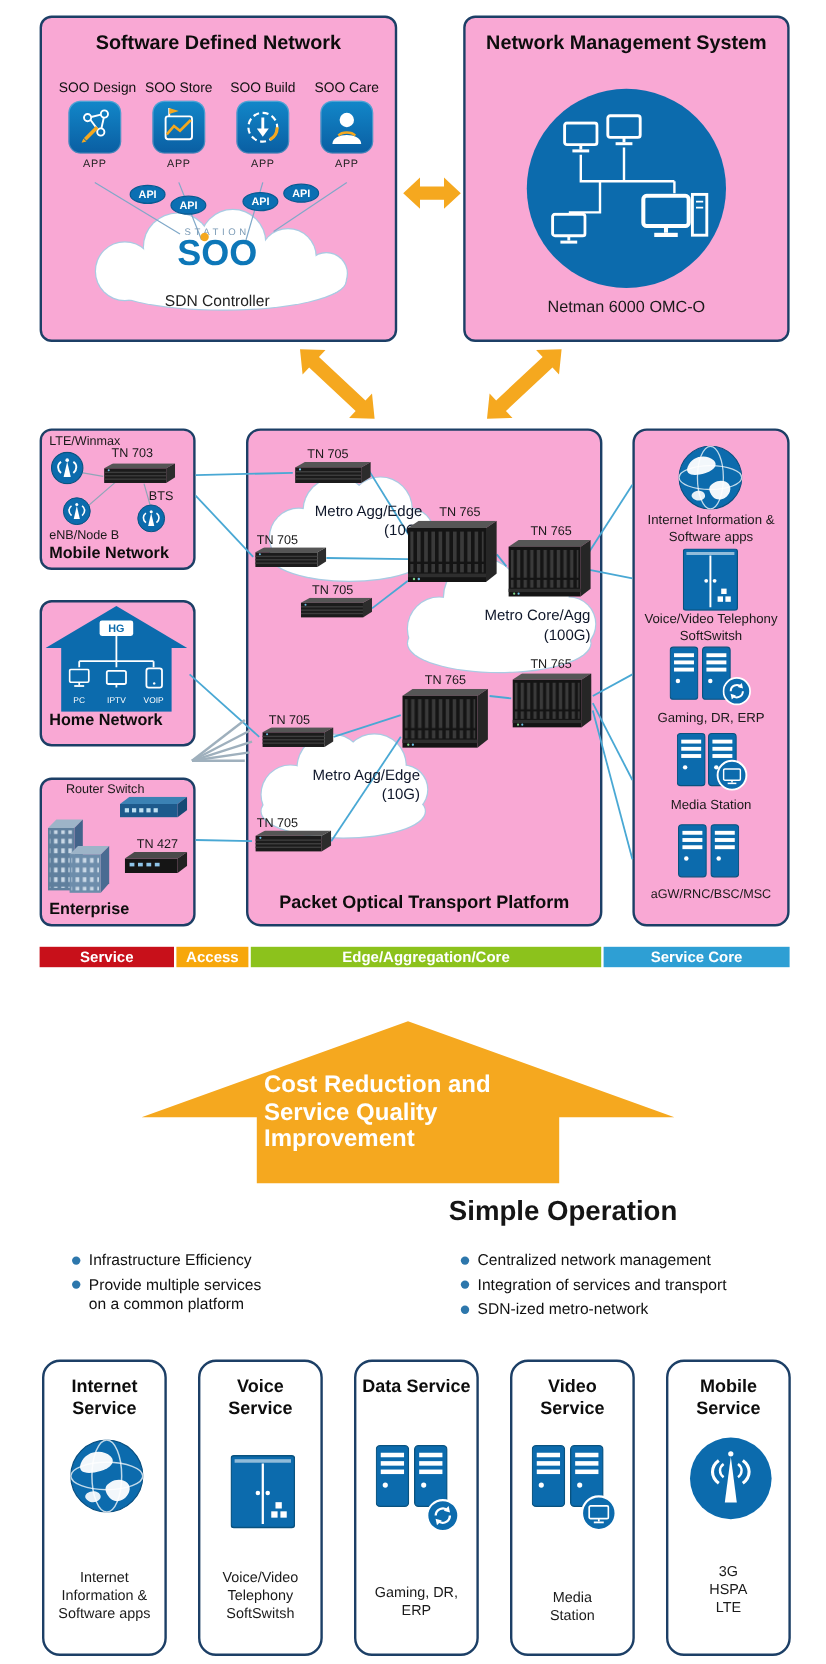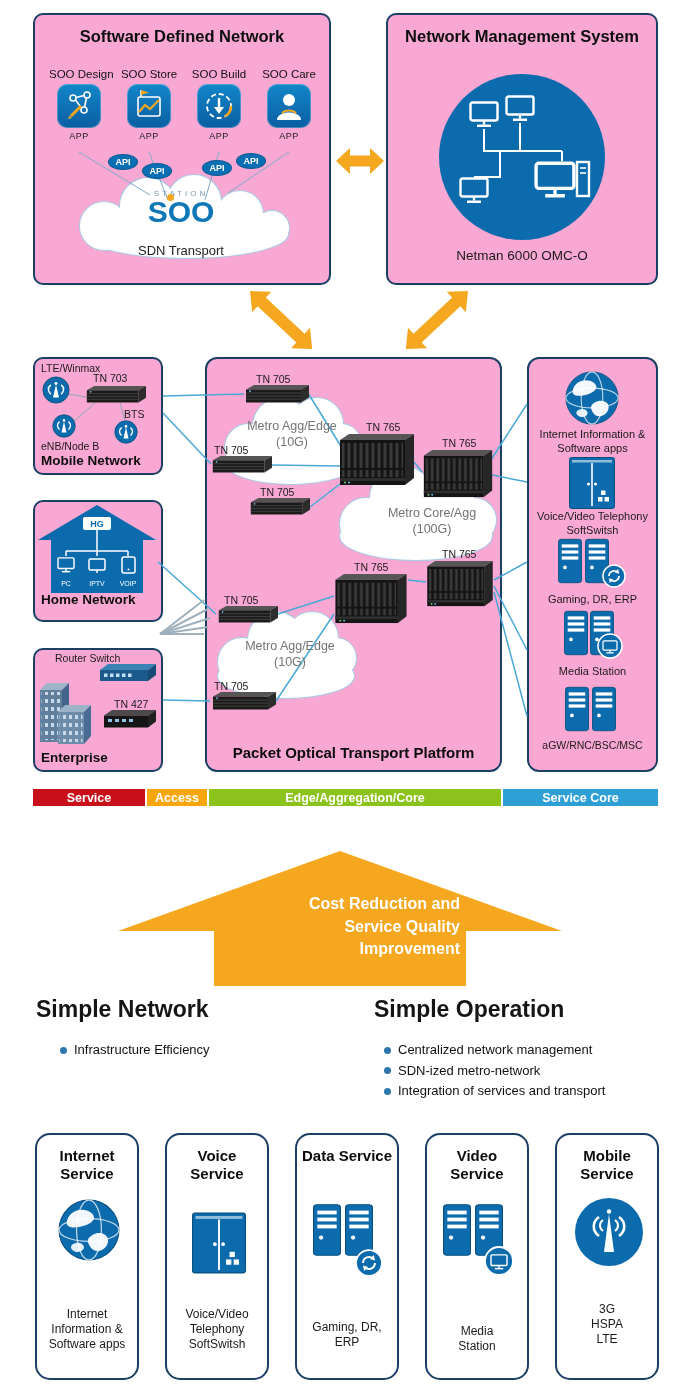--- a/index.html
+++ b/index.html
@@ -4,21 +4,21 @@
 <style>
   *{margin:0;padding:0;box-sizing:border-box}
   html,body{background:#fff}
   body{font-family:"Liberation Sans","DejaVu Sans",sans-serif;color:#1a1a1a}
   .canvas{position:relative;width:688px;height:1387px;margin:0 auto;background:#fff;overflow:hidden}
   .box{position:absolute;background:#f9a8d4;border:2px solid #1c3f66;border-radius:10px}
   .svgabs{position:absolute}
   .title-lg{position:absolute;font-size:16.5px;font-weight:bold;text-align:center;color:#0d0d0d}
   .title-md{position:absolute;font-size:13.5px;font-weight:bold;color:#0d0d0d;z-index:10}
   .small{position:absolute;font-size:10.5px;color:#1a1a1a;z-index:10}
-  .cloud-label{position:absolute;font-size:12.5px;color:#737373;text-align:center;line-height:16px;z-index:10}
+  .cloud-label{position:absolute;font-size:12.5px;color:#0f172a;text-align:right;line-height:16px;z-index:10}
   .dev-label{position:absolute;font-size:10.5px;color:#1a1a1a;z-index:11;white-space:nowrap}
   .dev{position:absolute;z-index:10}
   .caption{position:absolute;text-align:center;font-size:11px;line-height:14px;color:#1a1a1a;z-index:10}
   .bar-seg{position:absolute;top:789px;height:17px;display:flex;align-items:center;justify-content:center;color:#fff;font-weight:bold;font-size:12.5px}
   .heading{position:absolute;font-size:23px;font-weight:bold;color:#151515}
   .bullets{position:absolute;z-index:10}
   .bullet-item{position:relative;padding-left:16px;font-size:13px;line-height:16.5px;margin-bottom:4px;color:#111}
   .bullet-item::before{content:"";position:absolute;left:2px;top:4.5px;width:7px;height:7px;border-radius:50%;background:#2d77ac}
   .card{position:absolute;top:1133px;width:104px;height:247px;border:2px solid #1c3f66;border-radius:15px;background:#fff}
   .card-title{position:absolute;top:12px;left:4px;right:4px;text-align:center;font-size:15px;font-weight:bold;line-height:18px;color:#0d0d0d}
@@ -26,21 +26,21 @@
   .api-badge{position:absolute;width:30px;height:16px;border-radius:50%;background:#0b6fb3;border:1px solid #085a92;color:#fff;font-size:9px;font-weight:bold;display:flex;align-items:center;justify-content:center;z-index:6}
   .app-col{position:absolute;width:60px;text-align:center}
   .app-name{font-size:11.5px;color:#111;white-space:nowrap}
   .app-sub{font-size:9px;color:#222;letter-spacing:.5px}
   .app-icon{width:44px;height:44px;border-radius:10px;background:linear-gradient(180deg,#1287c9,#0a5ea2);margin:4px auto 3px;box-shadow:inset 0 0 0 1px rgba(255,255,255,.25)}
   .soo-station{position:absolute;left:131px;top:189px;width:100px;text-align:center;font-size:8px;letter-spacing:3px;color:#7a9ab5;z-index:6}
   .soo-word{position:absolute;left:131px;top:196px;width:100px;text-align:center;font-size:30px;line-height:32px;font-weight:bold;color:#0d77b8;z-index:6}
   .soo-dot{position:absolute;left:167px;top:194px;width:7px;height:7px;border-radius:50%;background:#F5A81F;z-index:7}
   .controller{position:absolute;left:121px;top:243px;width:120px;text-align:center;font-size:13px;color:#222;z-index:6}
   .conn{position:absolute;left:0;top:0;z-index:5;pointer-events:none}
-  .arrow-text{position:absolute;left:220px;top:893px;width:240px;text-align:right;font-size:16px;line-height:22.5px;font-weight:bold;color:#fff;z-index:10}
+  .arrow-text{position:absolute;left:220px;top:893px;width:240px;text-align:left;font-size:20px;line-height:22.5px;font-weight:bold;color:#fff;z-index:10}
 </style>
 </head>
 <body>
 
 <svg width="0" height="0" style="position:absolute" aria-hidden="true">
   <defs>
     <pattern id="winPat" width="6" height="8" patternUnits="userSpaceOnUse">
       <rect x="1" y="1" width="3" height="4" fill="#c9d8e6"></rect>
     </pattern>
     <pattern id="cards765" width="6" height="36" patternUnits="userSpaceOnUse">
@@ -217,21 +217,21 @@
         <circle cx="90" cy="38" r="28"></circle>
         <circle cx="136" cy="34" r="27"></circle>
       <circle cx="182" cy="46" r="23"></circle>
         <circle cx="214" cy="60" r="17"></circle>
         <ellipse cx="128" cy="66" rx="102" ry="24"></ellipse>
     </g>
   </svg>
   <div class="soo-station">STATION</div>
   <div class="soo-word">SOO</div>
   <div class="soo-dot"></div>
-  <div class="controller">SDN Transport</div>
+  <div class="controller">SDN Controller</div>
 
   <div class="box" style="left:386px;top:13px;width:272px;height:272px">
     <div class="title-lg" style="left:0;top:12px;width:268px">Network Management System</div>
   </div>
   <svg class="svgabs" style="left:438px;top:72px;z-index:6" width="168" height="170">
     <circle cx="84" cy="85" r="83" fill="#0C6BAD"></circle>
     <g stroke="#fff" stroke-width="2" fill="none">
       <polyline points="46,57 46,79 124,79"></polyline>
       <line x1="82" y1="51" x2="82" y2="79"></line>
       <polyline points="36,105 62,105 62,79"></polyline>
@@ -498,29 +498,29 @@
   <div class="bar-seg" style="left:503px;width:155px;background:#2E9FD4">
       <span>Service Core</span>
     </div>
 
   <div class="arrow-text">
     <div>Cost Reduction and</div>
     <div>Service Quality</div>
     <div>Improvement</div>
   </div>
 
-  <div class="heading" style="left:36px;top:996px">Simple Network</div>
   <div class="heading" style="left:374px;top:996px">Simple Operation</div>
   <div class="bullets" style="left:58px;top:1042px;width:170px">
     <div class="bullet-item">Infrastructure Efficiency</div>
+    <div class="bullet-item">Provide multiple services on a common platform</div>
   </div>
   <div class="bullets" style="left:382px;top:1042px;width:280px">
     <div class="bullet-item">Centralized network management</div>
+    <div class="bullet-item">Integration of services and transport</div>
     <div class="bullet-item">SDN-ized metro-network</div>
-    <div class="bullet-item">Integration of services and transport</div>
   </div>
 
   <div class="card" style="left:35px">
     <div class="card-title">Internet Service</div>
     <svg class="svgabs" style="left:21px;top:64px" width="62" height="62">
         <use href="#sym-globe" width="62" height="62"></use>
       </svg>
     <div class="card-caption" style="top:172px;width:92px">Internet Information &amp; Software apps</div>
   </div>
   <div class="card" style="left:165px">

